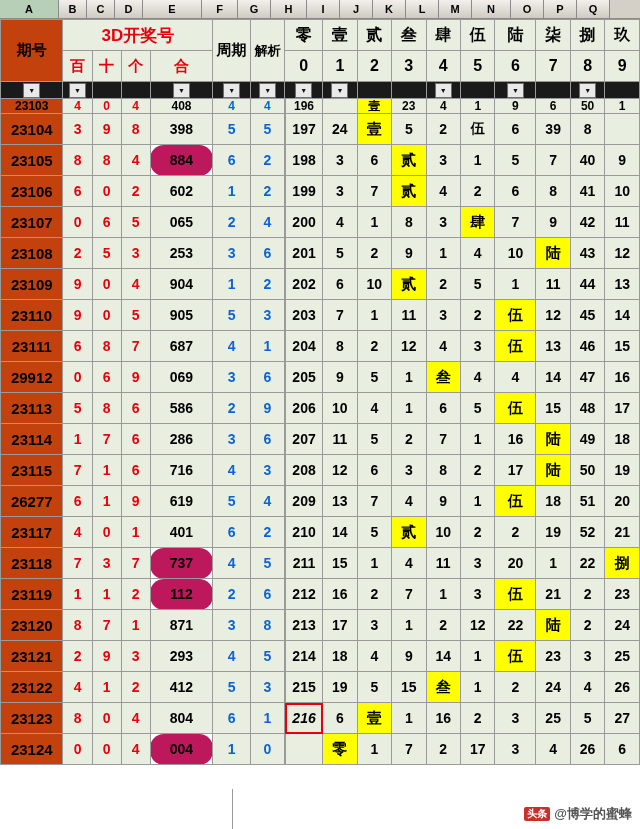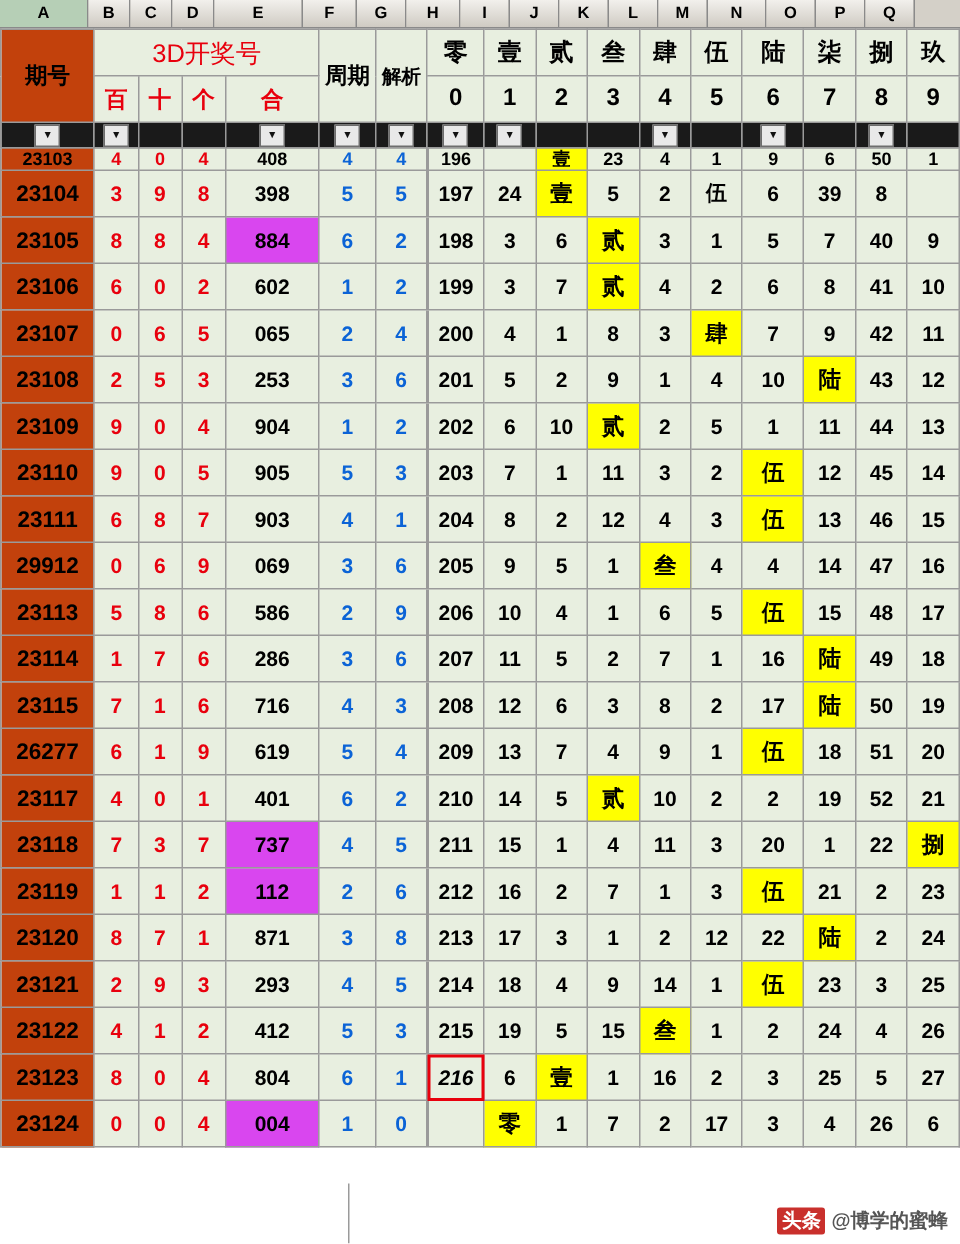--- a/index.html
+++ b/index.html
@@ -33,23 +33,23 @@
     font-size:14px;
     height:30px;
     background:#e8efe0;
     font-weight:bold;
   }
   
   .lbl{background:#c2410c;color:#000;font-size:15px;font-weight:bold;}
   .red{color:#e8000d;}
   .blue{color:#0b63d6;}
   .black{color:#000;}
-  .hl{background:#d946ef;}
+  .hl{background:#be185d;border-radius:14px;}
   .title3d{
-    color:#e8000d;font-weight:normal;font-size:17px;background:#e8efe0;
+    color:#e8000d;font-weight:bold;font-size:17px;background:#e8efe0;
   }
   .hdr{background:#e8efe0;font-weight:bold;font-size:15px;}
   .hdr-red{color:#e8000d;}
   
   .filterrow td{height:16px;border:1px solid #9a9a9a;background:#1a1a1a;}
   .fbtn{
     width:15px;height:13px;margin:0 auto;
     background:#e9e9e9;border:1px solid #6d6d6d;
     display:flex;align-items:center;justify-content:center;
     font-size:7px;color:#111;line-height:1;
@@ -61,21 +61,21 @@
   .rcn{font-size:15px;font-weight:bold;background:#ffff00;color:#000;}
   .rblank{background:#e8efe0;}
   .selbox{outline:2px solid #e8000d;outline-offset:-2px;font-style:italic;}
   .vline{border-left:2px solid #9a9a9a;}
   
   .wm{
     position:absolute;right:8px;bottom:6px;
     font-size:13px;color:#555;font-weight:bold;
     display:flex;align-items:center;gap:4px;
   }
-  .wm .tt{background:#c9302c;color:#fff;border-radius:2px;padding:0 3px;font-size:13px;}
+  .wm .tt{background:#c9302c;color:#fff;border-radius:2px;padding:0 3px;font-size:10px;}
   .leftcap{position:absolute;left:0;bottom:0;width:232px;height:40px;background:#fff;border-right:1px solid #9a9a9a;}
 </style>
 </head>
 <body>
 
 <div class="colhead" id="colhead">
     <div class="ch sel" style="width: 58px;">A</div>
     <div class="ch" style="width: 27px;">B</div>
     <div class="ch" style="width: 27px;">C</div>
     <div class="ch" style="width: 27px;">D</div>
@@ -342,21 +342,21 @@
         <td class="cell rcn">伍</td>
         <td class="cell rblank black">12</td>
         <td class="cell rblank black">45</td>
         <td class="cell rblank black">14</td>
       </tr>
       <tr>
         <td class="cell lbl black">23111</td>
         <td class="cell red">6</td>
         <td class="cell red">8</td>
         <td class="cell red">7</td>
-        <td class="cell black">903</td>
+        <td class="cell black">687</td>
         <td class="cell blue">4</td>
         <td class="cell blue">1</td>
         <td class="cell rnum vline">204</td>
         <td class="cell rblank black">8</td>
         <td class="cell rblank black">2</td>
         <td class="cell rblank black">12</td>
         <td class="cell rblank black">4</td>
         <td class="cell rblank black">3</td>
         <td class="cell rcn">伍</td>
         <td class="cell rblank black">13</td>

